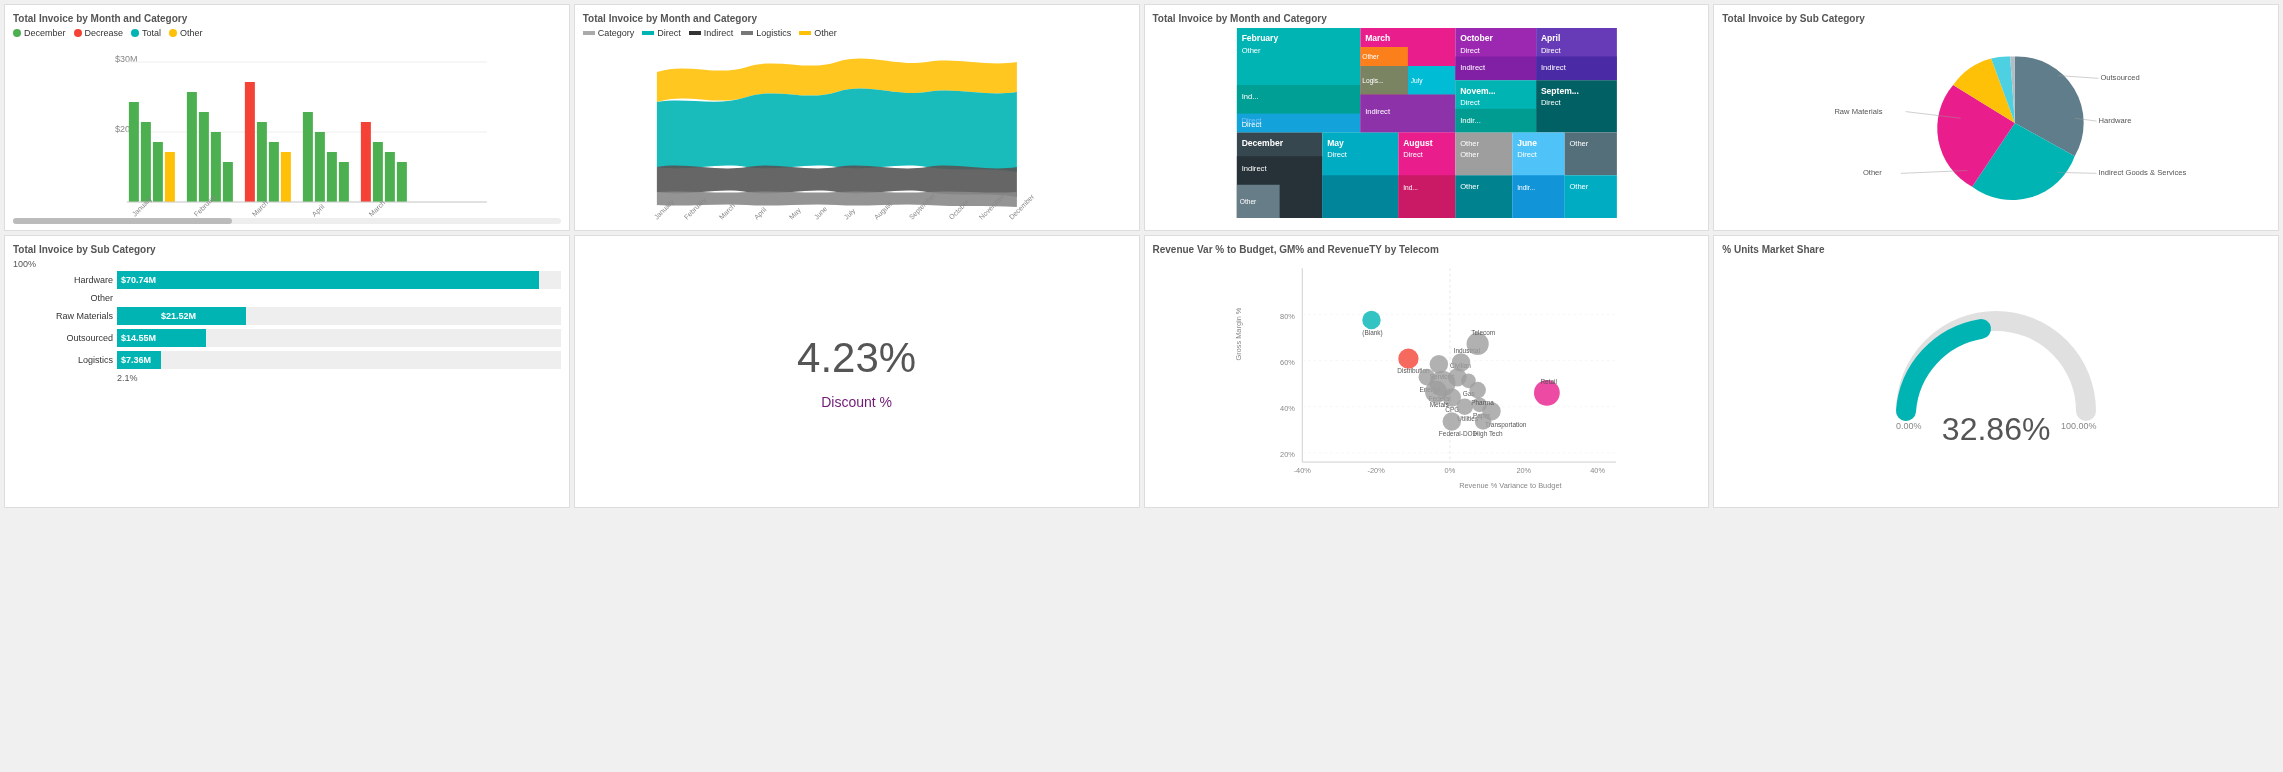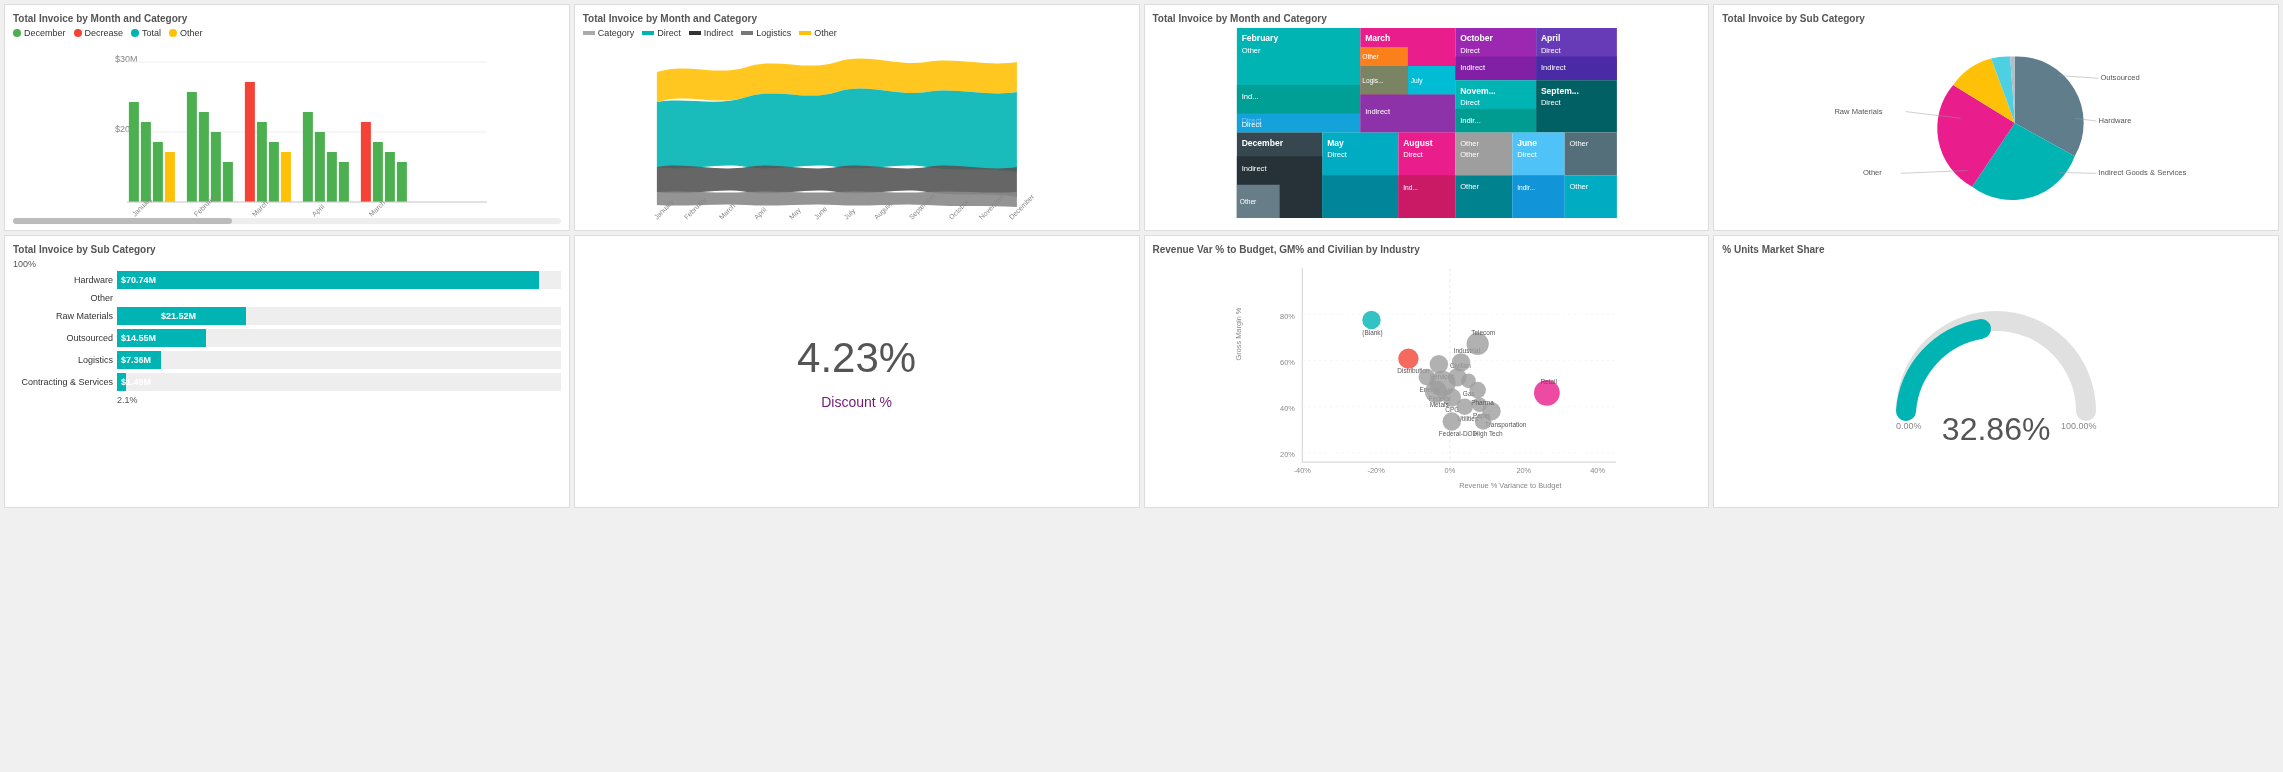--- a/index.html
+++ b/index.html
@@ -445,41 +445,33 @@
           </div>
         </div>
         <div class="bar-row">
           <div class="bar-label">Logistics</div>
           <div class="bar-track">
             <div class="bar-fill" style="width: 10%;">
               <span class="bar-value">$7.36M</span>
             </div>
           </div>
         </div>
-        <div class="bar-row">
-          <div class="bar-label">Contracting &amp; Services</div>
-          <div class="bar-track">
-            <div class="bar-fill" style="width: 2%;">
-              <span class="bar-value">$1.49M</span>
-            </div>
-          </div>
-        </div>
       </div>
     <div style="text-align:left;font-size:9px;color:#555;padding-left:104px;margin-top:2px;">2.1%</div>
   </div>
 
   <div class="card">
     <div class="discount-card">
       <div class="discount-value">4.23%</div>
       <div class="discount-label">Discount %</div>
     </div>
   </div>
 
   <div class="card">
-    <div class="card-title">Revenue Var % to Budget, GM% and Civilian by Industry</div>
+    <div class="card-title">Revenue Var % to Budget, GM% and RevenueTY by Telecom</div>
     <div class="scatter-area">
       <svg width="100%" height="100%" viewBox="0 0 430 260">
 
         <line x1="80" y1="10" x2="80" y2="220" stroke="#ccc" stroke-width="1"></line>
         <line x1="80" y1="220" x2="420" y2="220" stroke="#ccc" stroke-width="1"></line>
 
         <text x="72" y="215" font-size="8" fill="#888" text-anchor="end">20%</text>
         <line x1="80" y1="210" x2="420" y2="210" stroke="#eee" stroke-width="0.5" stroke-dasharray="3,3"></line>
 
         <text x="72" y="165" font-size="8" fill="#888" text-anchor="end">40%</text>

